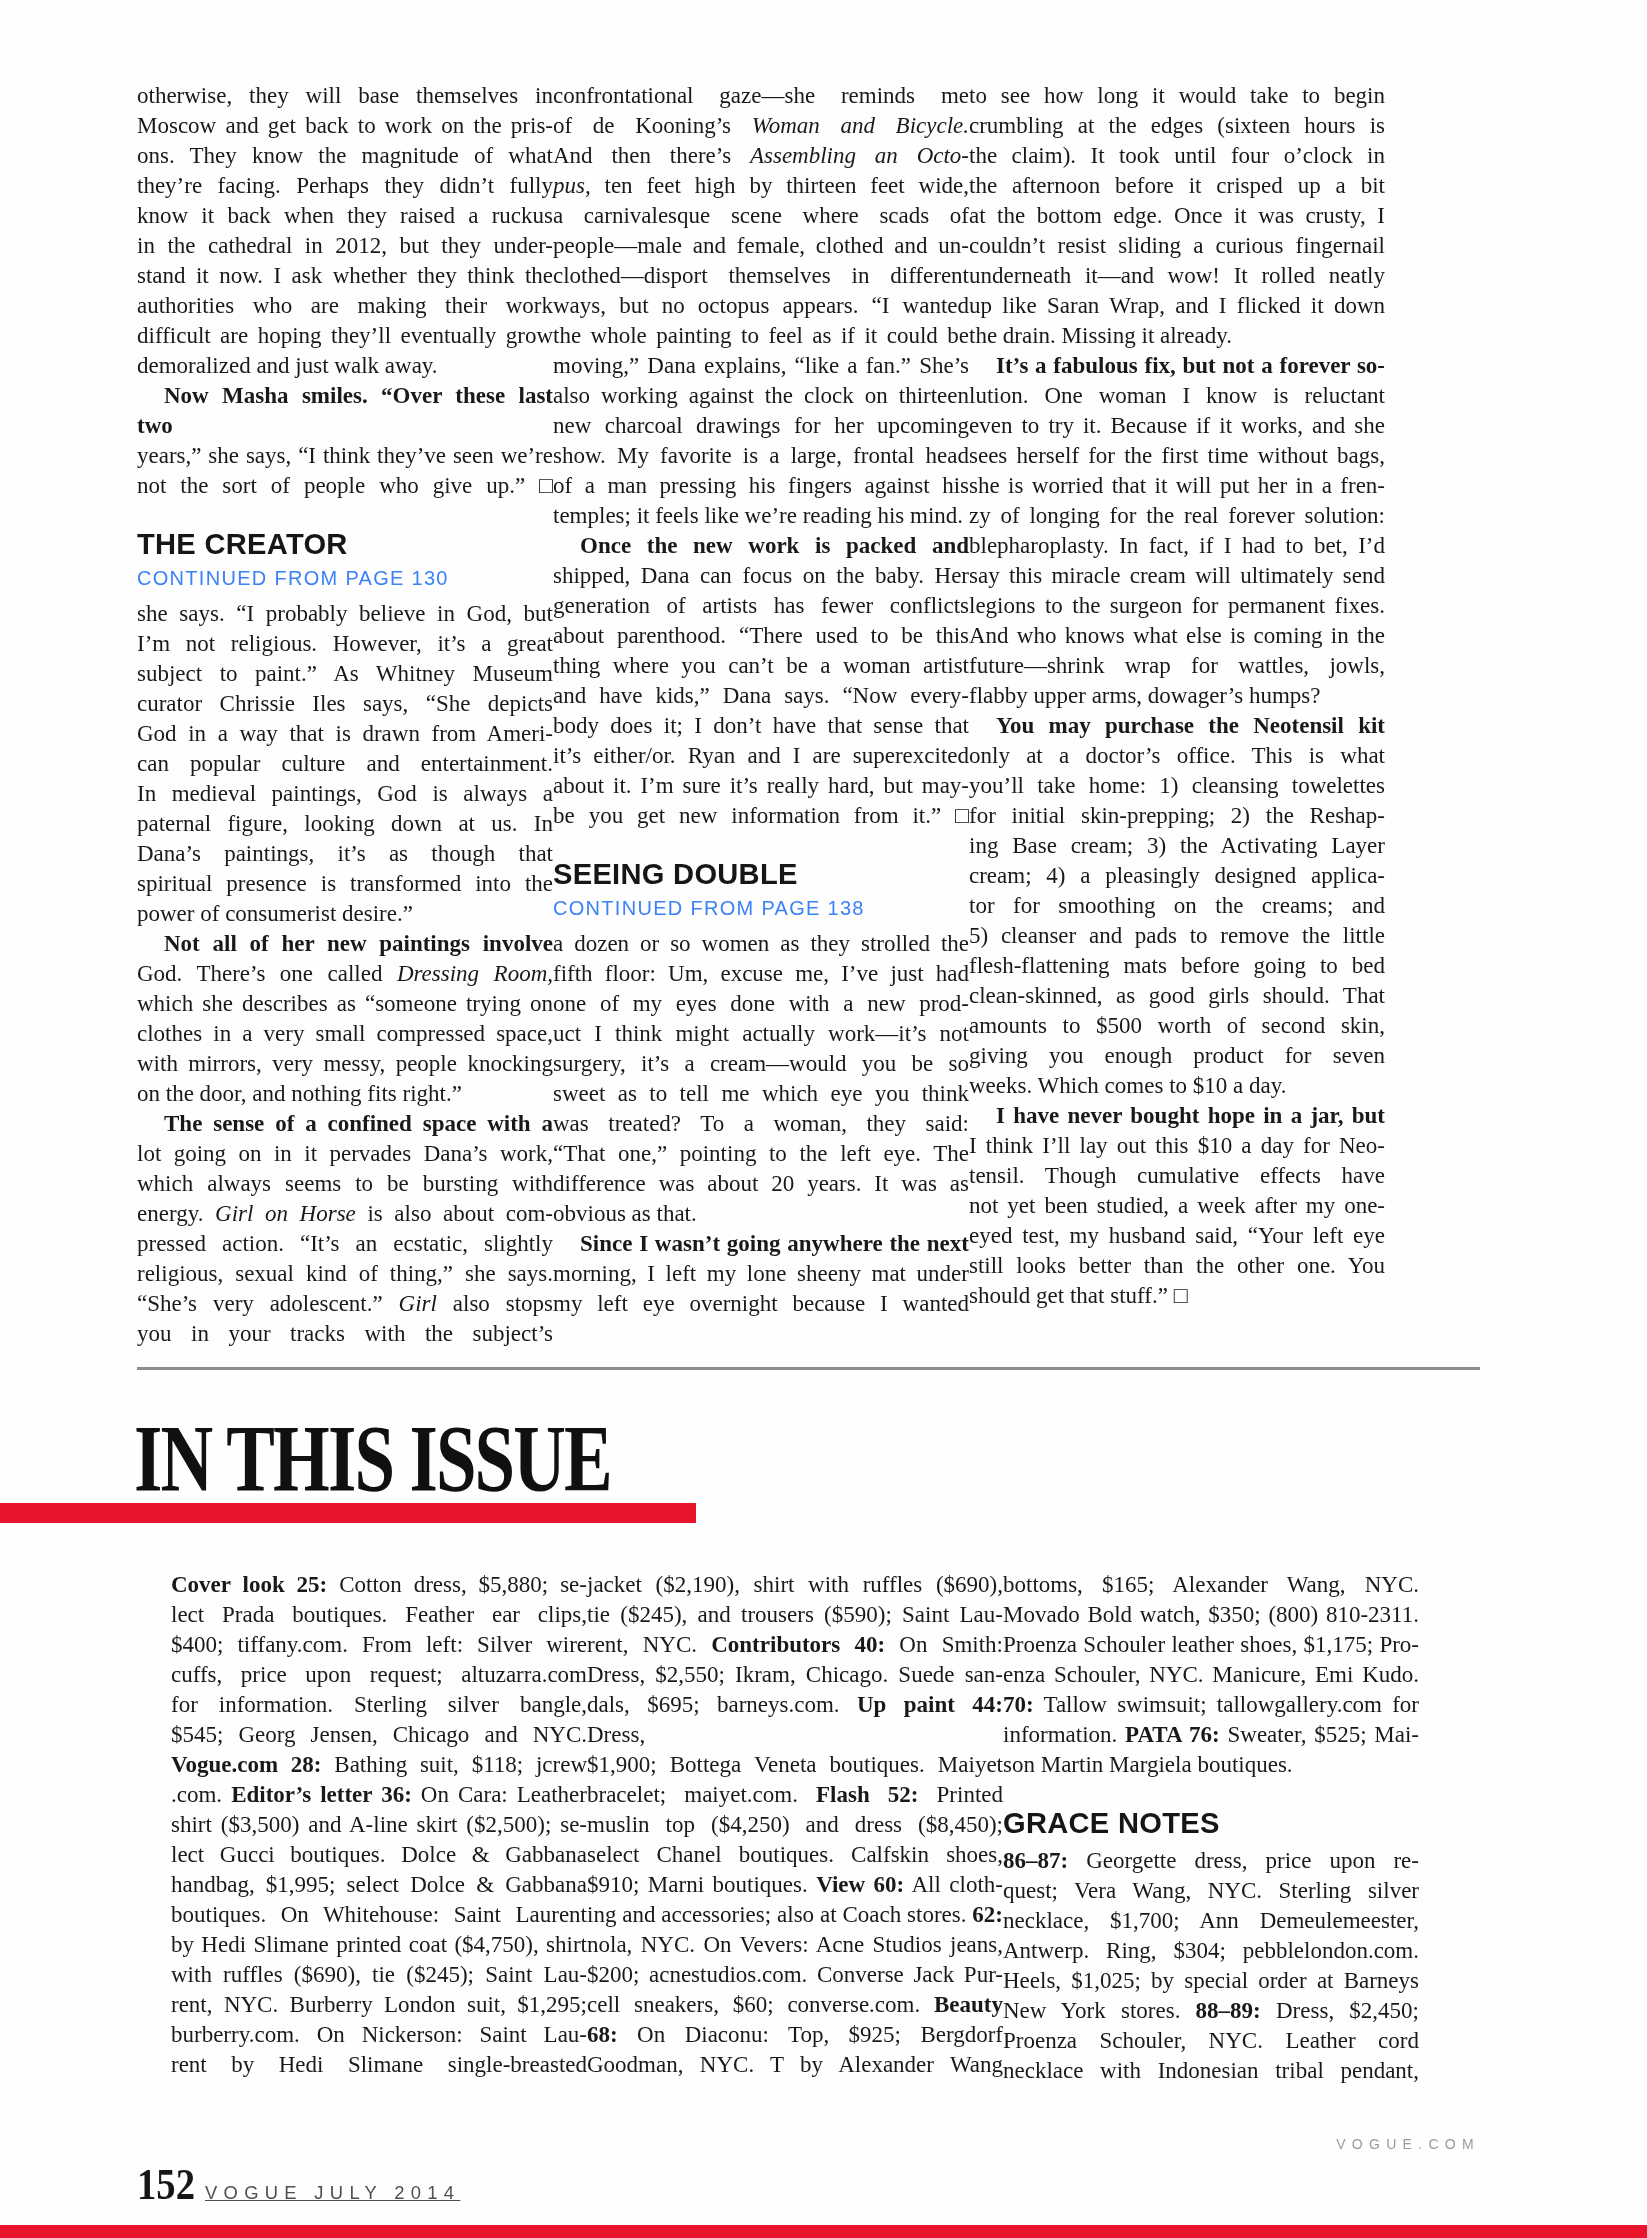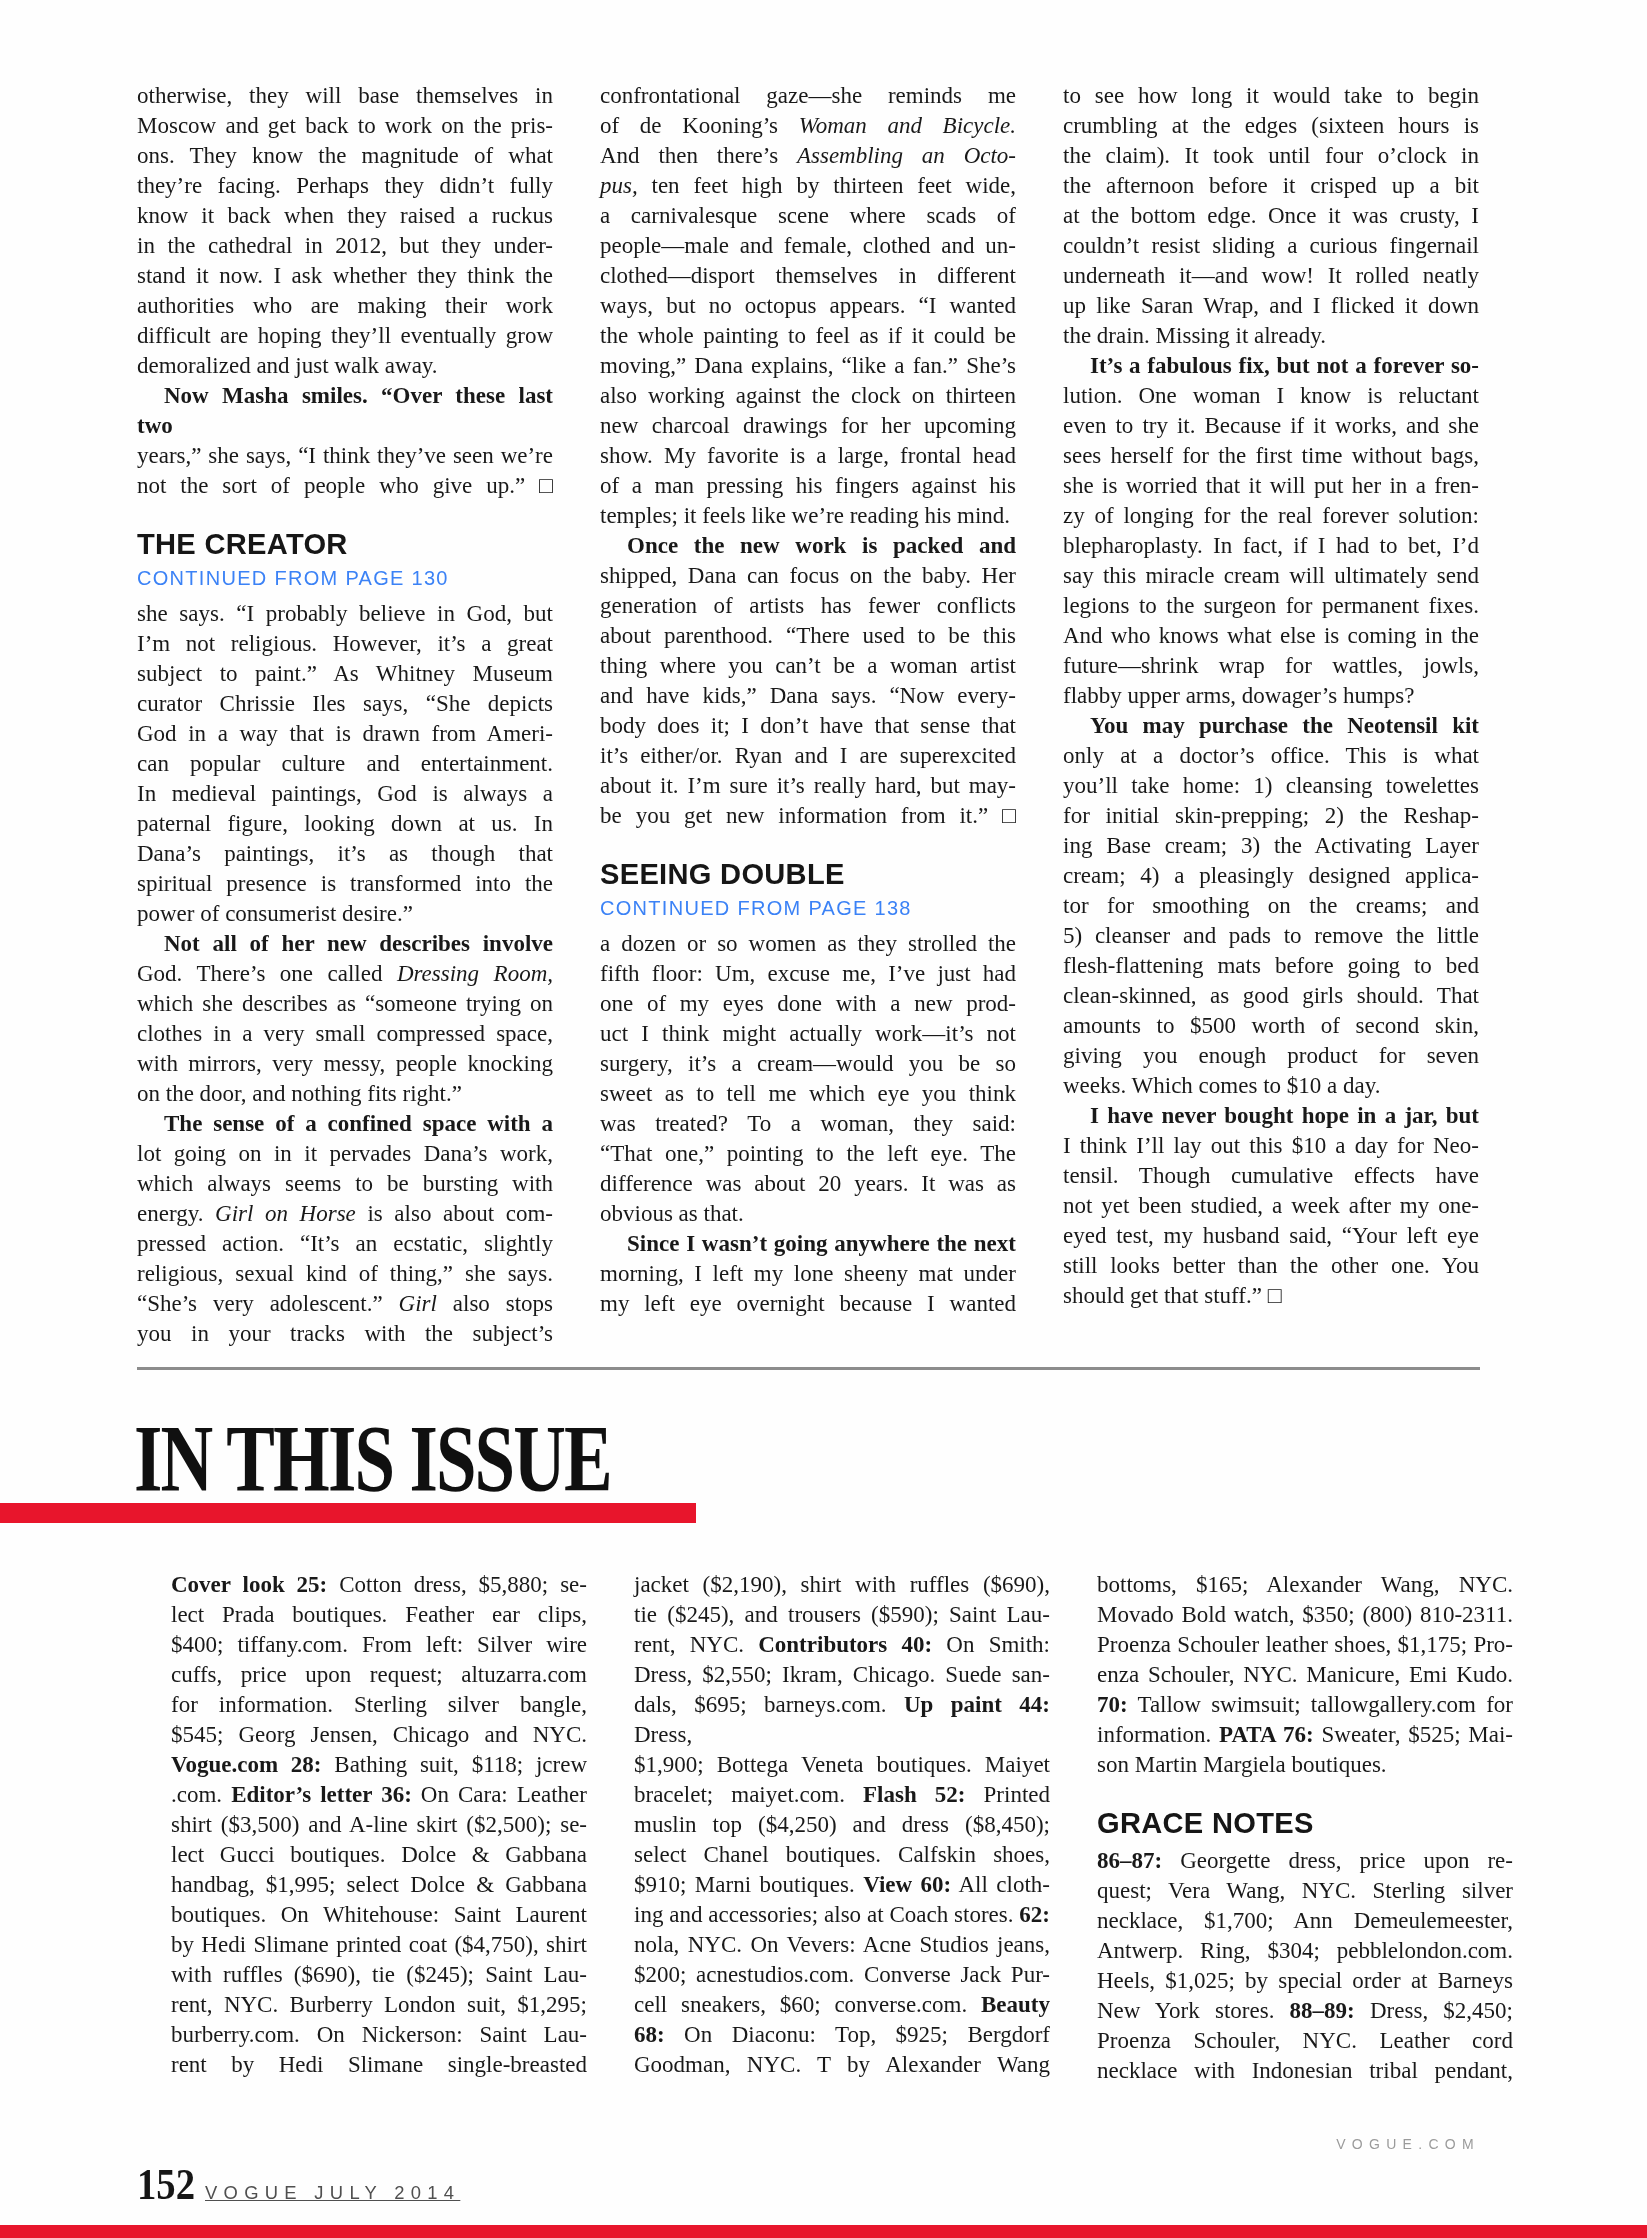--- a/index.html
+++ b/index.html
@@ -1,18 +1,18 @@
 <!DOCTYPE html>
 <html style="--red: #e8152c;font-size:10px"><head>
 <meta charset="utf-8">
 <style>
   html,body{margin:0;padding:0;background:#e9e9e9;}
   .page{position:relative;width:1647px;height:2239px;background:#fefefe;overflow:hidden;
         font-family:"Liberation Serif", serif;color:#191919;}
-  .columns{position:absolute;display:flex;gap:47px;}
+  .columns{position:absolute;display:flex;}
   .top-columns{left:137px;top:81px;width:1343px;}
   .bottom-columns{left:137px;top:1570px;width:1343px;margin-left:34px;}
   .col{width:416px;flex:0 0 416px;}
   .line{font-size:23px;line-height:30px;text-align:justify;text-align-last:justify;
         white-space:normal;}
   .line.left{text-align-last:left;}
   .line.indent{text-indent:27px;font-weight:bold;}
   .b{font-weight:bold;}
   .i{font-style:italic;}
   .heading{font-family:"Liberation Sans", sans-serif;font-weight:700;font-size:30px;
@@ -60,21 +60,21 @@
         <div class="line"><span>I’m not religious. However, it’s a great</span></div>
         <div class="line"><span>subject to paint.” As Whitney Museum</span></div>
         <div class="line"><span>curator Chrissie Iles says, “She depicts</span></div>
         <div class="line"><span>God in a way that is drawn from Ameri-</span></div>
         <div class="line"><span>can popular culture and entertainment.</span></div>
         <div class="line"><span>In medieval paintings, God is always a</span></div>
         <div class="line"><span>paternal figure, looking down at us.  In</span></div>
         <div class="line"><span>Dana’s paintings, it’s as though that</span></div>
         <div class="line"><span>spiritual presence is transformed into the</span></div>
         <div class="line left"><span>power of consumerist desire.”</span></div>
-        <div class="line indent"><span>Not all of her new describes involve</span></div>
+        <div class="line indent"><span>Not all of her new paintings involve</span></div>
         <div class="line"><span>God. There’s one called </span><span class="i">Dressing Room,</span></div>
         <div class="line"><span>which she describes as “someone trying on</span></div>
         <div class="line"><span>clothes in a very small compressed space,</span></div>
         <div class="line"><span>with mirrors, very messy, people knocking</span></div>
         <div class="line left"><span>on the door, and nothing fits right.”</span></div>
         <div class="line indent"><span>The sense of a confined space with a</span></div>
         <div class="line"><span>lot going on in it pervades Dana’s work,</span></div>
         <div class="line"><span>which always seems to be bursting with</span></div>
         <div class="line"><span>energy. </span><span class="i">Girl on Horse</span><span> is also about com-</span></div>
         <div class="line"><span>pressed action. “It’s an ecstatic, slightly</span></div>

